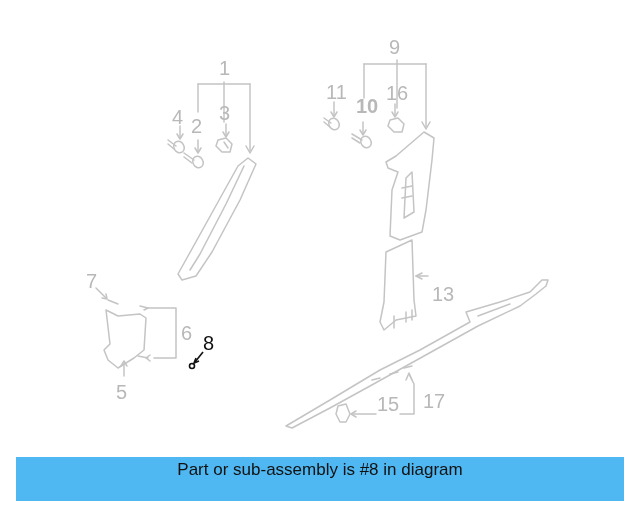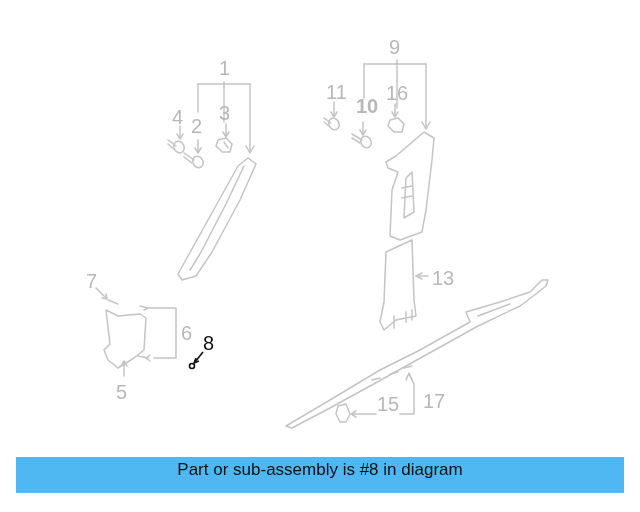--- a/index.html
+++ b/index.html
@@ -1,20 +1,20 @@
 <!DOCTYPE html>
 <html><head>
 <meta charset="utf-8">
 <style>
   html, body { margin:0; padding:0; background:#ffffff; }
   body { width:640px; height:512px; position:relative; overflow:hidden; font-family:"Liberation Sans", sans-serif; }
   #diagram { position:absolute; left:0; top:0; width:640px; height:440px; }
   .callout { position:absolute; font-family:"Liberation Sans", sans-serif; font-size:20px; color:#b8b8b8; line-height:1; }
   .callout.active { color:#111111; }
-  #banner { position:absolute; left:16px; top:457px; width:608px; height:36px; background:#4fb8f2; text-align:center; }
+  #banner { position:absolute; left:16px; top:457px; width:608px; height:44px; background:#4fb8f2; text-align:center; }
   #banner div { font-size:17px; color:#111; line-height:20px; }
   #banner .l1 { padding-top:3px; }
 </style>
 </head>
 <body>
 
 <svg id="diagram" viewBox="0 0 640 440" xmlns="http://www.w3.org/2000/svg">
   <g fill="none" stroke="#c4c4c4" stroke-width="1.5" stroke-linecap="round" stroke-linejoin="round">
 
     <g>
@@ -120,19 +120,19 @@
 <div class="callout" style="left:219px;top:103px;">3</div>
 <div class="callout" style="left:172px;top:107px;">4</div>
 <div class="callout" style="left:116px;top:382px;">5</div>
 <div class="callout" style="left:181px;top:323px;">6</div>
 <div class="callout" style="left:86px;top:271px;">7</div>
 <div class="callout active" style="left:203px;top:333px;">8</div>
 <div class="callout" style="left:389px;top:37px;">9</div>
 <div class="callout" style="left:356px;top:96px;font-weight:bold;">10</div>
 <div class="callout" style="left:386px;top:83px;">16</div>
 <div class="callout" style="left:326px;top:82px;">11</div>
-<div class="callout" style="left:432px;top:268px;">13</div>
+<div class="callout" style="left:432px;top:284px;">13</div>
 <div class="callout" style="left:423px;top:391px;">17</div>
 <div class="callout" style="left:377px;top:394px;">15</div>
 
 <div id="banner">
   <div class="l1">Part or sub-assembly is #8 in diagram</div>
 </div>
 
 </body></html>

